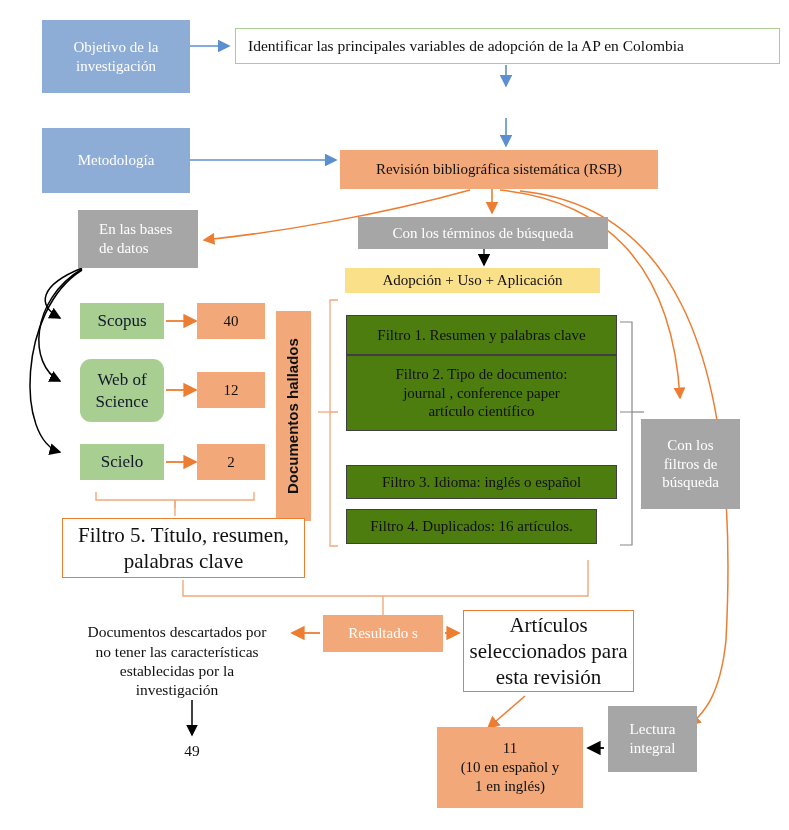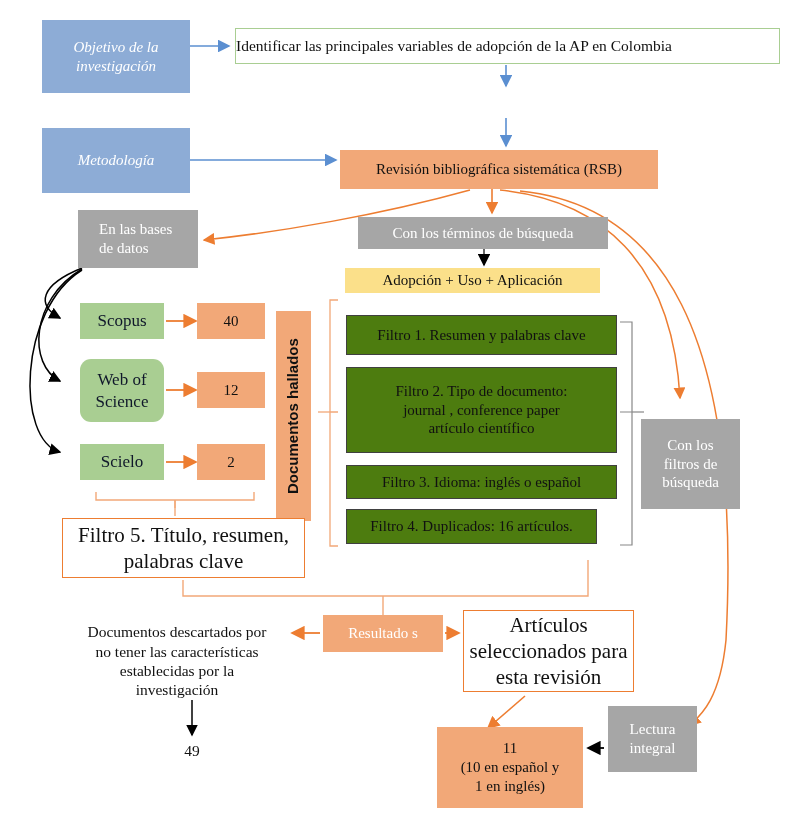--- a/index.html
+++ b/index.html
@@ -1,25 +1,25 @@
 <!DOCTYPE html>
 <html><head>
 <meta charset="utf-8">
 <style>
   html,body{margin:0;padding:0;background:#ffffff;}
   body{font-family:"Liberation Serif", serif;}
   #canvas{position:relative;width:789px;height:830px;background:#fff;overflow:hidden;}
   .node{position:absolute;box-sizing:border-box;display:flex;align-items:center;justify-content:center;text-align:center;line-height:1.25;}
-  .blue{background:#8DACD6;color:#ffffff;font-size:15px;font-style:italic;}
+  .blue{background:#8DACD6;color:#ffffff;font-size:15px;}
   .gray{background:#A6A6A6;color:#ffffff;font-size:15px;}
   .orange{background:#F2A878;color:#111;font-size:15px;}
   .orange-white{background:#ffffff;border:1.4px solid #ED7D31;color:#111;font-size:21px;}
   .green{background:#A9CE92;color:#0f172a;font-size:17px;}
   .yellow{background:#FBE08A;color:#111;font-size:15px;}
-  .greenline{background:#ffffff;border:1.2px solid #A9CE92;color:#111;font-size:15.5px;justify-content:flex-start;}
+  .greenline{background:#ffffff;border:1.2px solid #A9CE92;color:#111;font-size:15.5px;justify-content:flex-start;padding-left:12px;}
   .boxline{background:#4d7c0f;border:1.3px solid #404040;color:#111;font-size:15px;}
   .plain{background:transparent;color:#111;font-size:15.5px;}
   .vert{writing-mode:vertical-rl;transform:rotate(180deg);font-family:"Liberation Sans",sans-serif;font-size:15px;font-weight:600;}
   svg.overlay{position:absolute;left:0;top:0;width:789px;height:830px;pointer-events:none;}
 </style>
 </head>
 <body>
 
 <div id="canvas">
 
@@ -115,21 +115,21 @@
   </div>
   <div class="node orange" style="left:197px;top:372px;width:68px;height:36px;">12</div>
 
   <div class="node green" style="left:80px;top:444px;width:84px;height:36px;">Scielo</div>
   <div class="node orange" style="left:197px;top:444px;width:68px;height:36px;">2</div>
 
   <div class="node orange vert" style="left:276px;top:311px;width:35px;height:210px;">Documentos hallados</div>
 
   <div class="node boxline" style="left:346px;top:315px;width:271px;height:40px;">Filtro 1. Resumen y palabras clave</div>
 
-  <div class="node boxline" style="left:346px;top:367px;width:271px;height:86px;flex-direction:column;">
+  <div class="node boxline" style="left:346px;top:355px;width:271px;height:76px;flex-direction:column;">
     <span>Filtro 2. Tipo de documento:</span>
     <span>journal , conference paper</span>
     <span>artículo científico</span>
   </div>
 
   <div class="node boxline" style="left:346px;top:465px;width:271px;height:34px;">Filtro 3. Idioma: inglés o español</div>
 
   <div class="node boxline" style="left:346px;top:509px;width:251px;height:35px;">Filtro 4. Duplicados: 16 artículos.</div>
 
   <div class="node gray" style="left:641px;top:419px;width:99px;height:90px;flex-direction:column;">

